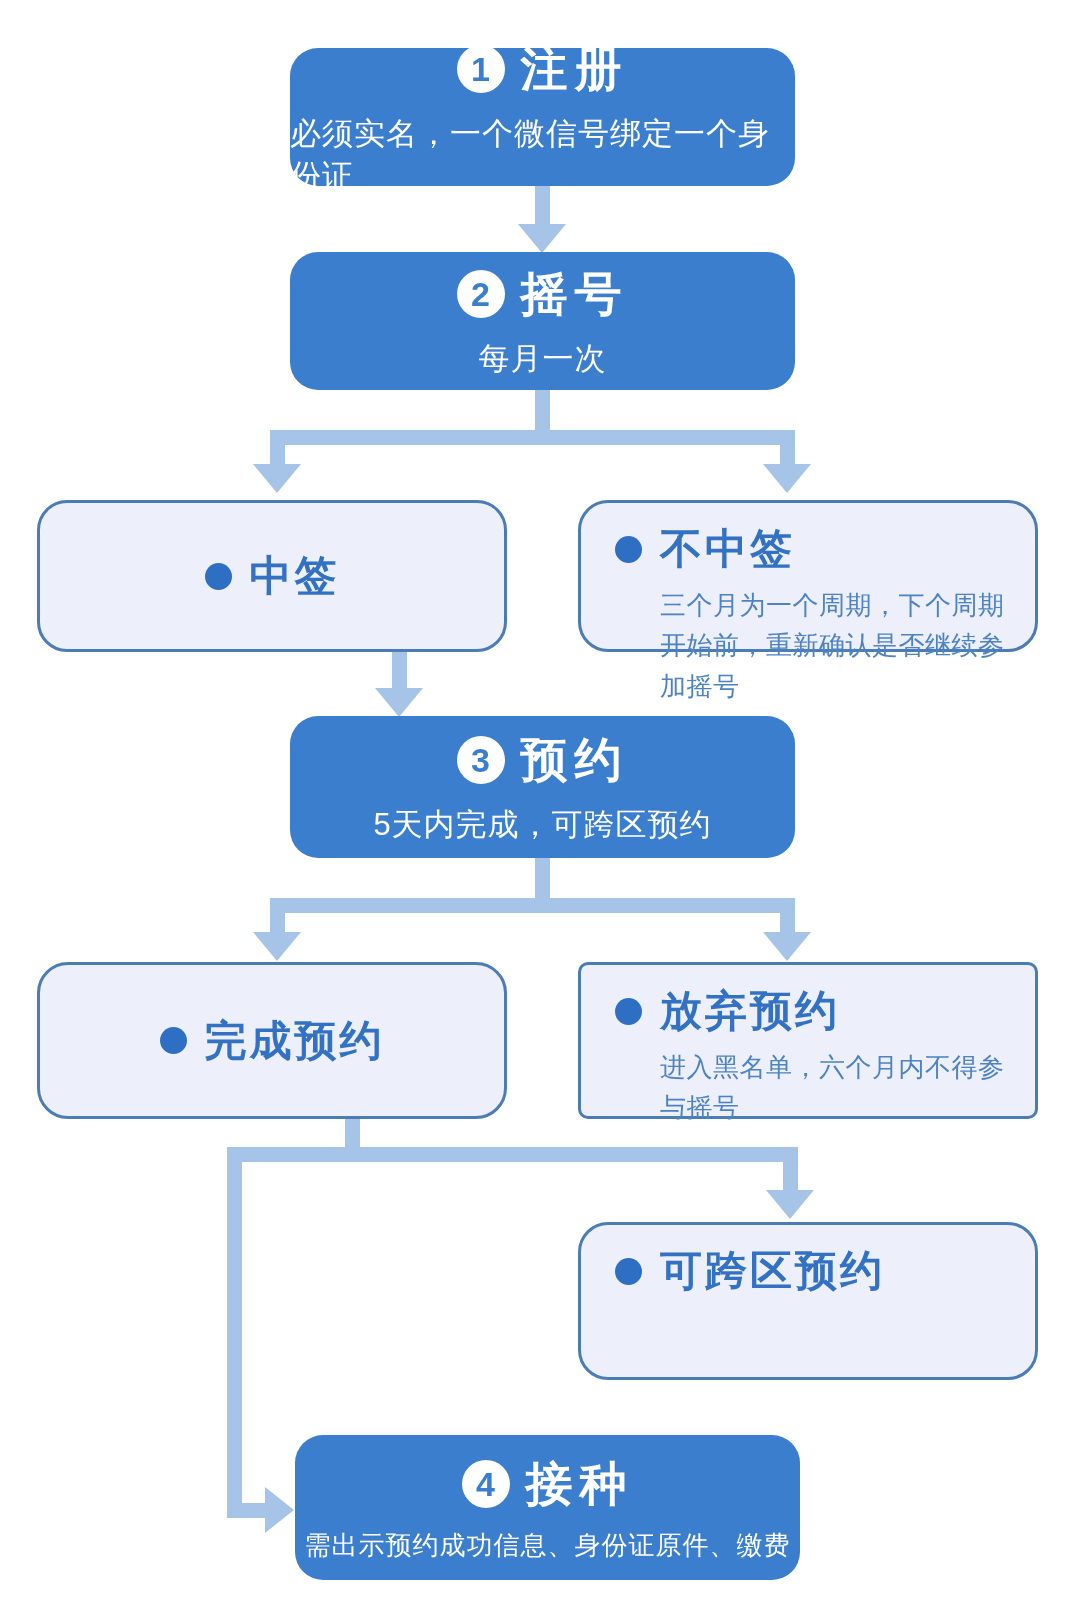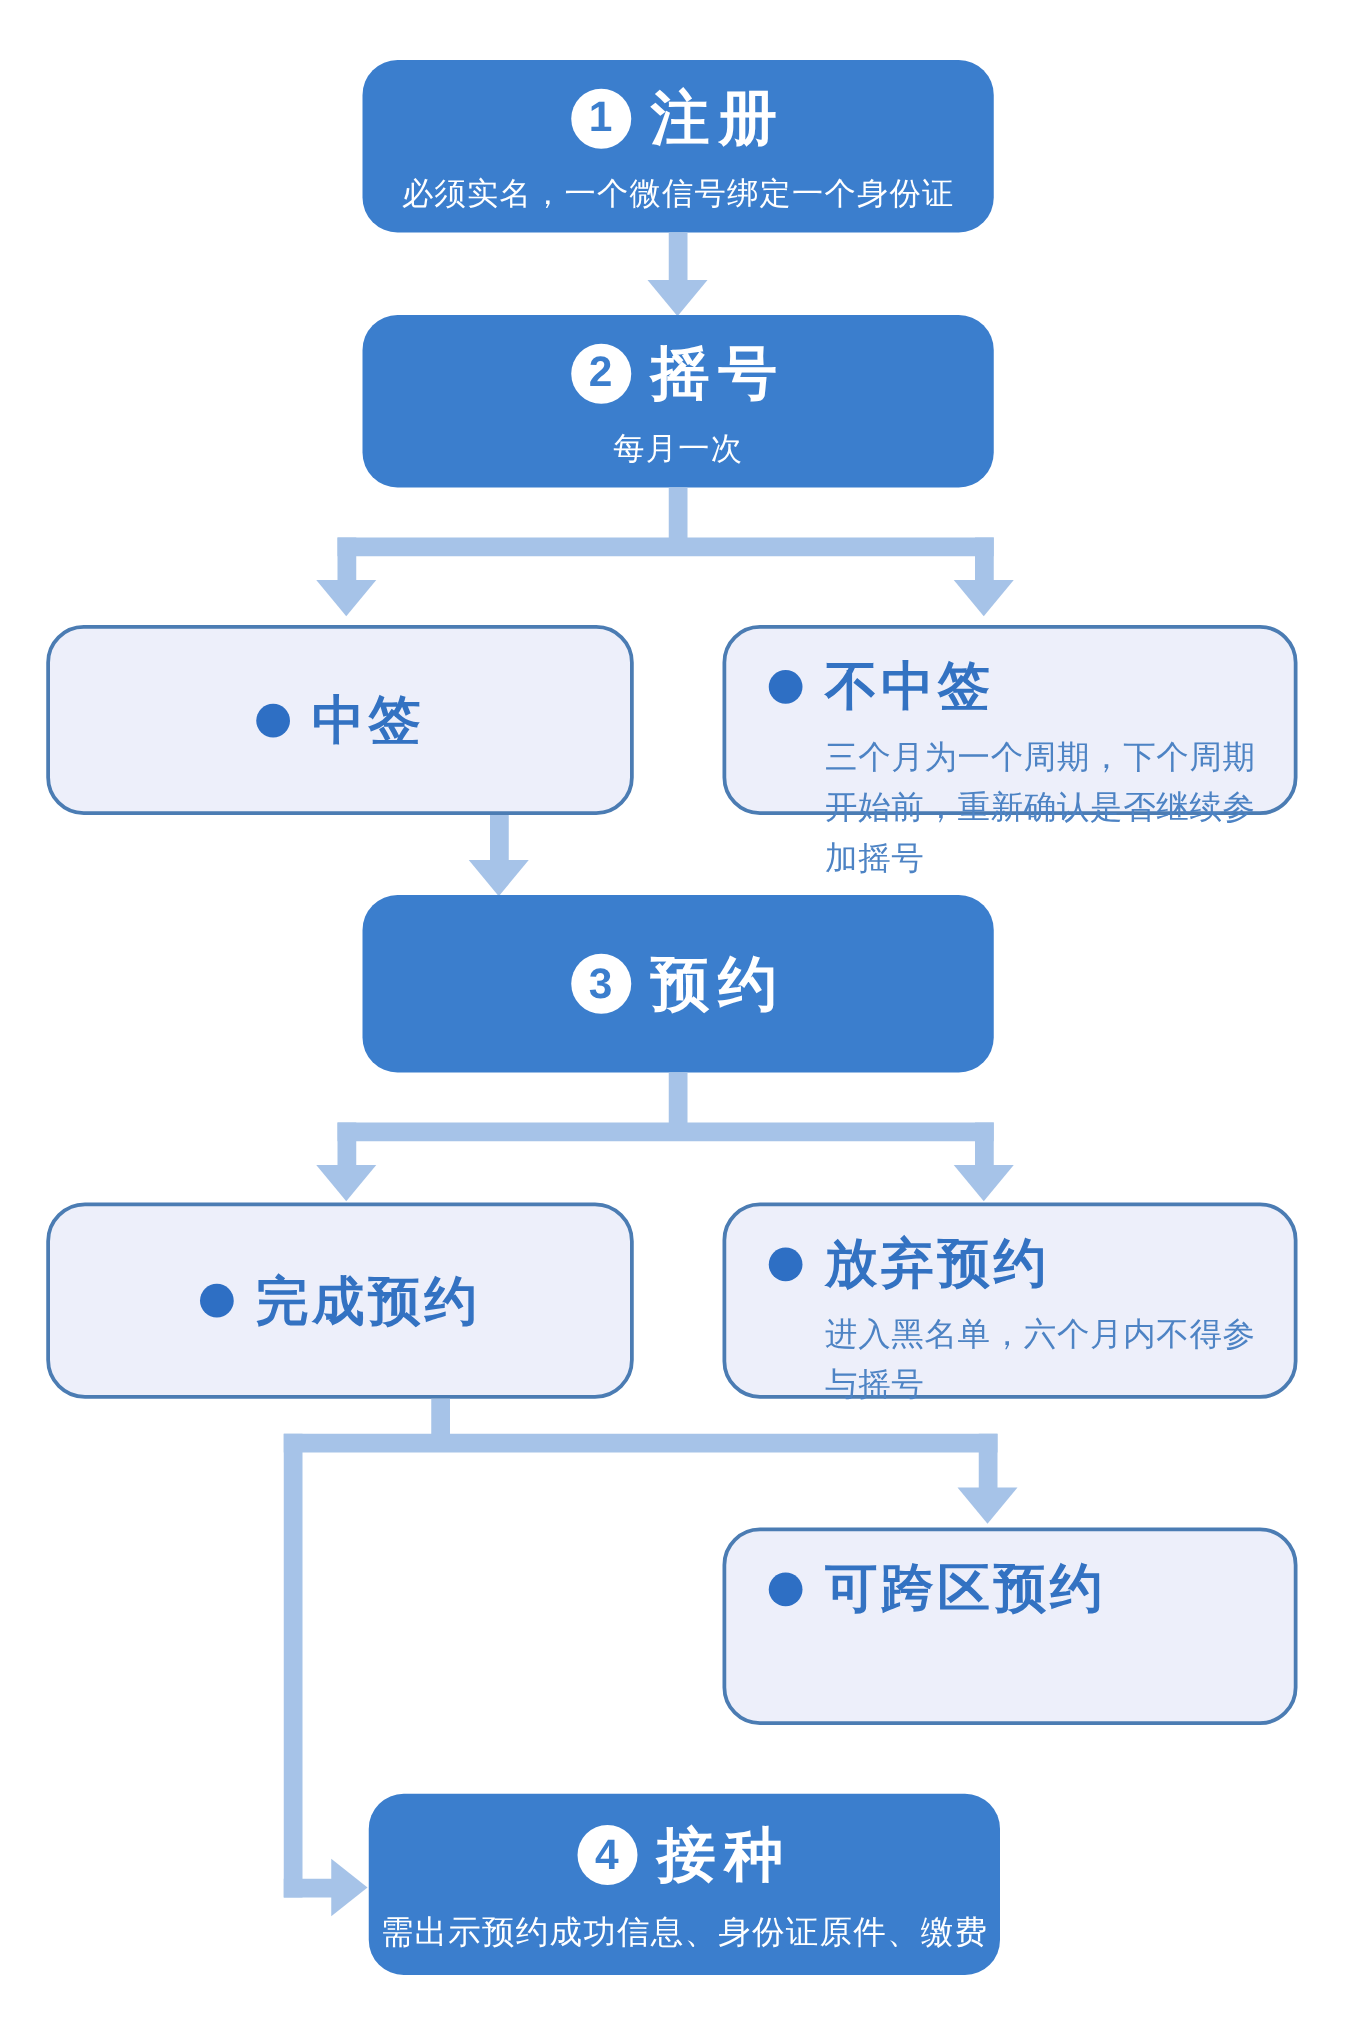--- a/index.html
+++ b/index.html
@@ -7,21 +7,21 @@
   .canvas{position:relative;width:1080px;height:1624px;background:#ffffff;overflow:hidden;}
 
   
   .bluebox{position:absolute;background:#3b7ecd;border-radius:28px;color:#ffffff;
            display:flex;flex-direction:column;align-items:center;justify-content:center;}
   .titlerow{display:flex;align-items:center;gap:16px;}
   .badge{width:48px;height:48px;border-radius:50%;background:#ffffff;color:#3b7ecd;
          display:flex;align-items:center;justify-content:center;
          font-size:34px;font-weight:800;flex:none;}
   .btitle{font-size:47px;font-weight:800;letter-spacing:7px;text-align:center;}
-  .bsub{font-size:25px;font-weight:500;margin-top:12px;letter-spacing:1px;}
+  .bsub{font-size:31px;font-weight:500;margin-top:12px;letter-spacing:1px;}
 
   
   .lightbox{position:absolute;background:#edeffa;border:3.5px solid #4b7cb3;
             border-radius:30px;box-sizing:border-box;}
   .lb-center{display:flex;align-items:center;justify-content:center;}
   .lb-pad{padding:18px 18px 12px 34px;}
   .otitle{display:flex;align-items:center;gap:18px;font-size:42px;font-weight:800;color:#3372c2;letter-spacing:3px;}
   .dot{width:27px;height:27px;border-radius:50%;background:#2e6fc4;flex:none;}
   .obody{font-size:26px;color:#4d83c4;line-height:1.55;margin-top:8px;margin-left:45px;letter-spacing:0.5px;}
 
@@ -81,37 +81,38 @@
   </div>
 
   <div class="seg" style="left:392px;top:652px;width:15px;height:38px;"></div>
   <div class="head-down" style="left:375px;top:688px;"></div>
 
   <div class="bluebox" style="left:290px;top:716px;width:505px;height:142px;">
     <div class="titlerow">
       <span class="badge">3</span>
       <span class="btitle">预约</span>
     </div>
+    <div class="bsub">5天内完成，可跨区预约</div>
   </div>
 
   <div class="seg" style="left:535px;top:858px;width:15px;height:48px;"></div>
   <div class="seg" style="left:270px;top:898px;width:525px;height:15px;"></div>
   <div class="seg" style="left:270px;top:898px;width:15px;height:36px;"></div>
   <div class="head-down" style="left:253px;top:932px;"></div>
   <div class="seg" style="left:780px;top:898px;width:15px;height:36px;"></div>
   <div class="head-down" style="left:763px;top:932px;"></div>
 
   <div class="lightbox lb-center" style="left:37px;top:962px;width:470px;height:157px;border-radius:31px;">
     <div class="otitle">
       <span class="dot"></span>
       <span>完成预约</span>
     </div>
   </div>
 
-  <div class="lightbox lb-pad" style="left:578px;top:962px;width:460px;height:157px;">
+  <div class="lightbox lb-pad" style="left:578px;top:962px;width:460px;height:157px;border-radius:10px;">
     <div class="otitle">
       <span class="dot"></span>
       <span>放弃预约</span>
     </div>
     <div class="obody" style="max-width:382px;">进入黑名单，六个月内不得参与摇号</div>
   </div>
 
   <div class="seg" style="left:345px;top:1119px;width:15px;height:38px;"></div>
   <div class="seg" style="left:227px;top:1147px;width:571px;height:15px;"></div>
   <div class="seg" style="left:783px;top:1147px;width:15px;height:45px;"></div>

